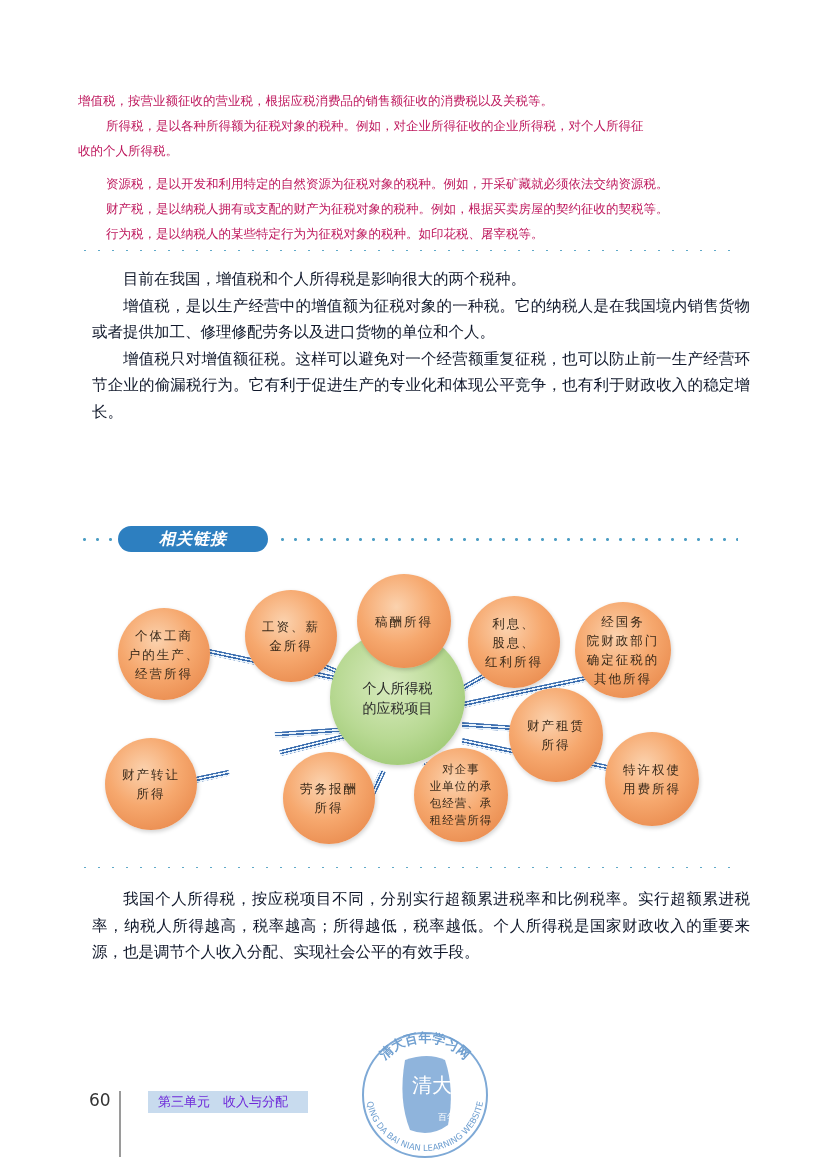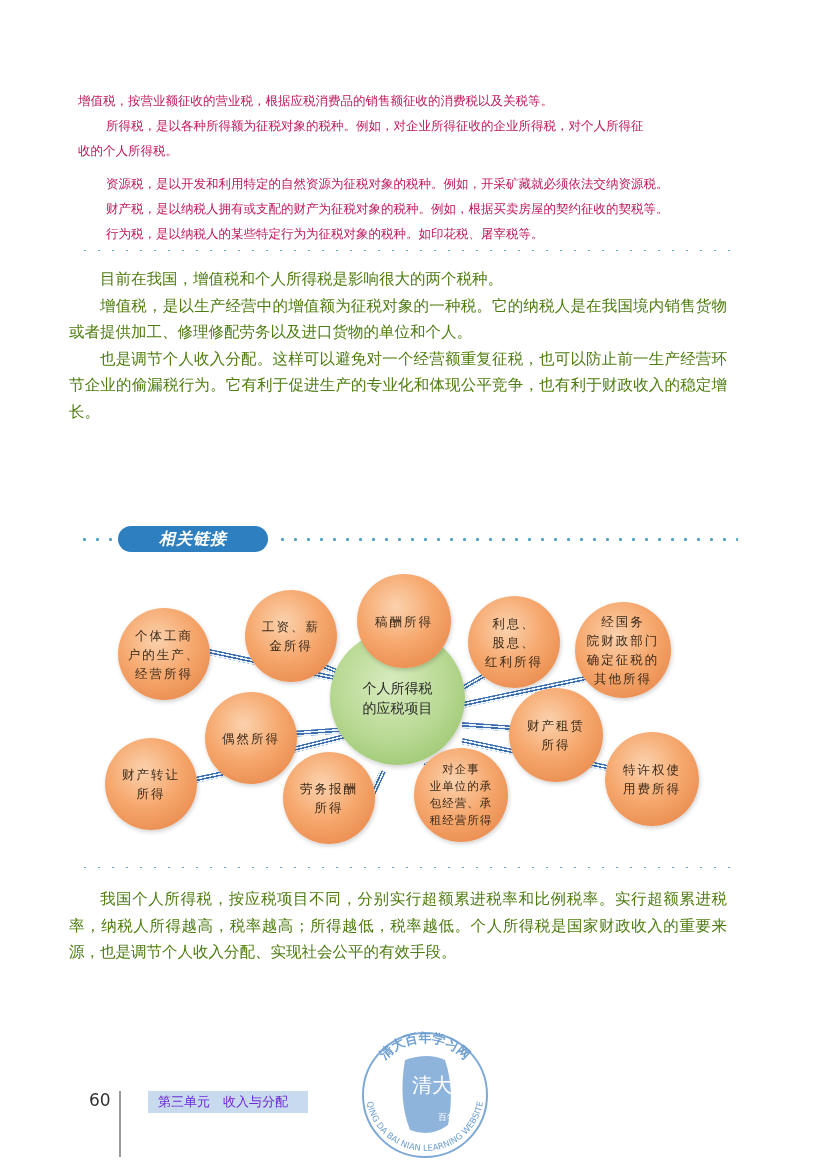--- a/index.html
+++ b/index.html
@@ -8,21 +8,21 @@
 
   .note { position:absolute; left:78px; width:660px; font-size:12.5px; line-height:25px; color:#be185d; }
   .note p { margin:0; white-space:nowrap; }
   .note p.indent { text-indent:28px; }
   .note p.cont { text-indent:0; }
 
   .dots { position:absolute; left:78px; width:660px; height:2px;
           background-image: radial-gradient(circle, #5fa9c9 1.2px, transparent 1.5px);
           background-size: 14px 4px; background-repeat:repeat-x; }
 
-  .body-text { position:absolute; left:69px; width:658px; font-size:15.5px; line-height:26.5px; color:#4d7c0f;
+  .body-text { position:absolute; left:92px; width:658px; font-size:15.5px; line-height:26.5px; color:#0f172a;
                font-family:"DejaVu Sans", "Liberation Sans", sans-serif; }
   .body-text p { margin:0; text-indent:31px; text-align:justify; }
 
   .link-header { position:absolute; left:78px; top:526px; width:660px; height:26px; }
   .link-header .dots-left { position:absolute; left:0; top:12px; width:38px; height:3px;
           background-image: radial-gradient(circle, #4d9ec4 1.3px, transparent 1.6px); background-size:13px 3px; }
   .link-header .pill { position:absolute; left:40px; top:0; width:150px; height:26px; border-radius:13px;
           background:#2d7fc0; color:#fff; font-style:italic; font-weight:bold; font-size:16px; line-height:26px;
           text-align:center; font-family:"DejaVu Sans","Liberation Sans",sans-serif; letter-spacing:1px; }
   .link-header .dots-right { position:absolute; left:198px; top:12px; width:462px; height:3px;
@@ -62,21 +62,21 @@
   <p class="indent" style="margin-top:8px;">资源税，是以开发和利用特定的自然资源为征税对象的税种。例如，开采矿藏就必须依法交纳资源税。</p>
   <p class="indent">财产税，是以纳税人拥有或支配的财产为征税对象的税种。例如，根据买卖房屋的契约征收的契税等。</p>
   <p class="indent">行为税，是以纳税人的某些特定行为为征税对象的税种。如印花税、屠宰税等。</p>
 </div>
 
 <div class="dots" style="top:249px;"></div>
 
 <div class="body-text" style="top:266px;">
   <p>目前在我国，增值税和个人所得税是影响很大的两个税种。</p>
   <p>增值税，是以生产经营中的增值额为征税对象的一种税。它的纳税人是在我国境内销售货物或者提供加工、修理修配劳务以及进口货物的单位和个人。</p>
-  <p>也是调节个人收入分配。这样可以避免对一个经营额重复征税，也可以防止前一生产经营环节企业的偷漏税行为。它有利于促进生产的专业化和体现公平竞争，也有利于财政收入的稳定增长。</p>
+  <p>增值税只对增值额征税。这样可以避免对一个经营额重复征税，也可以防止前一生产经营环节企业的偷漏税行为。它有利于促进生产的专业化和体现公平竞争，也有利于财政收入的稳定增长。</p>
 </div>
 
 <div class="link-header">
   <div class="dots-left"></div>
   <div class="pill">相关链接</div>
   <div class="dots-right"></div>
 </div>
 
 <div class="diagram">
 
@@ -114,23 +114,20 @@
   <div class="bubble" style="left:468px;top:36px;width:92px;height:92px;">
     <span>利息、
 股息、
 红利所得</span>
   </div>
   <div class="bubble" style="left:575px;top:42px;width:96px;height:96px;">
     <span>经国务
 院财政部门
 确定征税的
 其他所得</span>
-  </div>
-  <div class="bubble" style="left:205px;top:132px;width:92px;height:92px;">
-    <span>偶然所得</span>
   </div>
   <div class="bubble" style="left:509px;top:128px;width:94px;height:94px;">
     <span>财产租赁
 所得</span>
   </div>
   <div class="bubble" style="left:105px;top:178px;width:92px;height:92px;">
     <span>财产转让
 所得</span>
   </div>
   <div class="bubble" style="left:283px;top:192px;width:92px;height:92px;">

